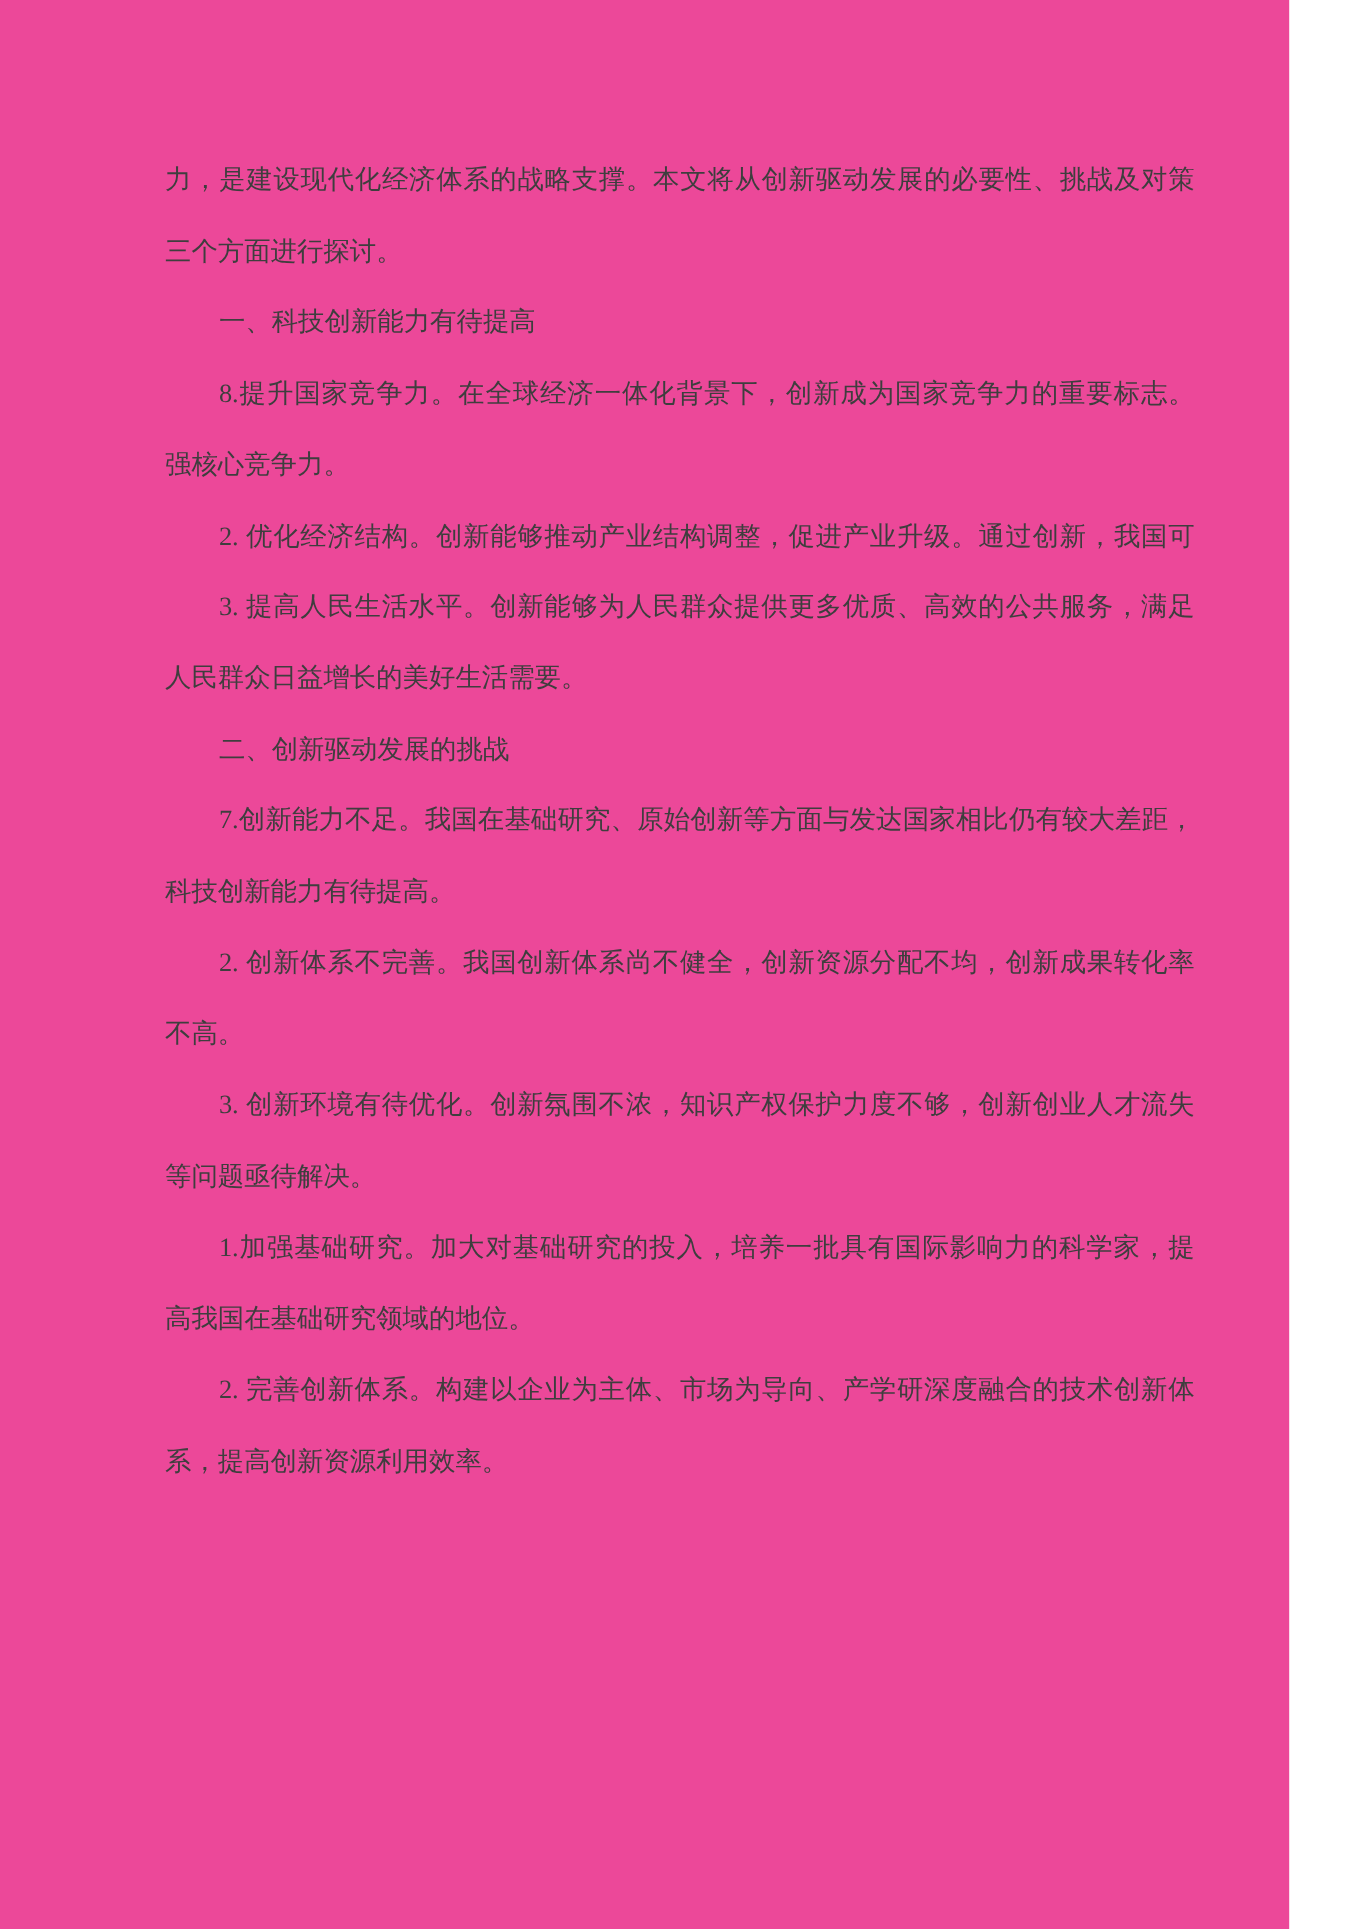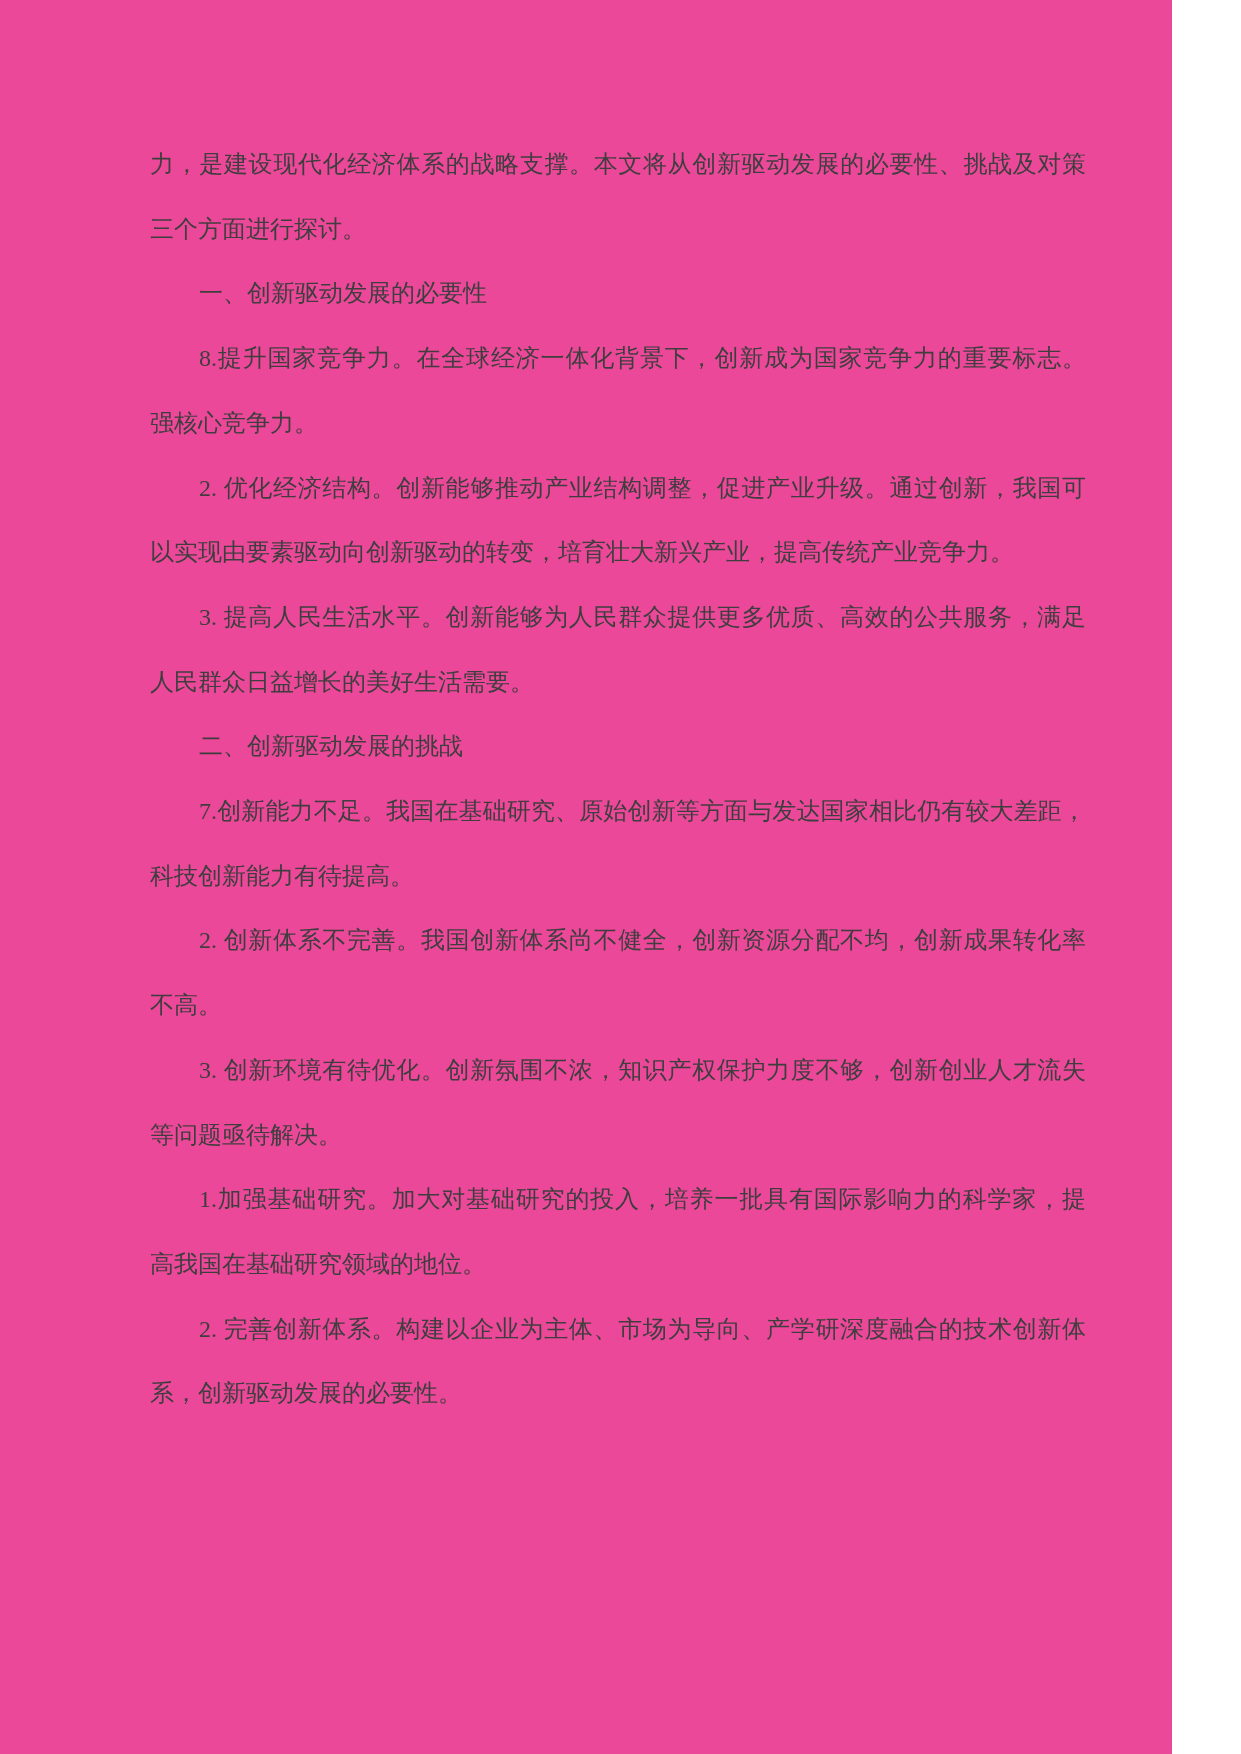--- a/index.html
+++ b/index.html
@@ -46,29 +46,28 @@
 </head>
 <body>
 
 <div class="page">
   <div class="doc-body" style="color: rgb(62, 62, 62);">
       <div class="para">
         <div class="line full">力，是建设现代化经济体系的战略支撑。本文将从创新驱动发展的必要性、挑战及对策</div>
         <div class="line">三个方面进行探讨。</div>
       </div>
       <div class="para">
-        <div class="line indent">一、创新驱动发展的必要性</div>
+        <div class="line indent">一、科技创新能力有待提高</div>
       </div>
       <div class="para">
         <div class="line full indent">8.提升国家竞争力。在全球经济一体化背景下，创新成为国家竞争力的重要标志。</div>
         <div class="line">强核心竞争力。</div>
       </div>
       <div class="para">
         <div class="line full indent">2. 优化经济结构。创新能够推动产业结构调整，促进产业升级。通过创新，我国可</div>
-        <div class="line">以实现由要素驱动向创新驱动的转变，培育壮大新兴产业，提高传统产业竞争力。</div>
       </div>
       <div class="para">
         <div class="line full indent">3. 提高人民生活水平。创新能够为人民群众提供更多优质、高效的公共服务，满足</div>
         <div class="line">人民群众日益增长的美好生活需要。</div>
       </div>
       <div class="para">
         <div class="line indent">二、创新驱动发展的挑战</div>
       </div>
       <div class="para">
         <div class="line full indent">7.创新能力不足。我国在基础研究、原始创新等方面与发达国家相比仍有较大差距，</div>
@@ -81,16 +80,16 @@
       <div class="para">
         <div class="line full indent">3. 创新环境有待优化。创新氛围不浓，知识产权保护力度不够，创新创业人才流失</div>
         <div class="line">等问题亟待解决。</div>
       </div>
       <div class="para">
         <div class="line full indent">1.加强基础研究。加大对基础研究的投入，培养一批具有国际影响力的科学家，提</div>
         <div class="line">高我国在基础研究领域的地位。</div>
       </div>
       <div class="para">
         <div class="line full indent">2. 完善创新体系。构建以企业为主体、市场为导向、产学研深度融合的技术创新体</div>
-        <div class="line">系，创新驱动发展的必要性。</div>
+        <div class="line">系，提高创新资源利用效率。</div>
       </div>
     </div>
 </div>
 
 </body></html>

